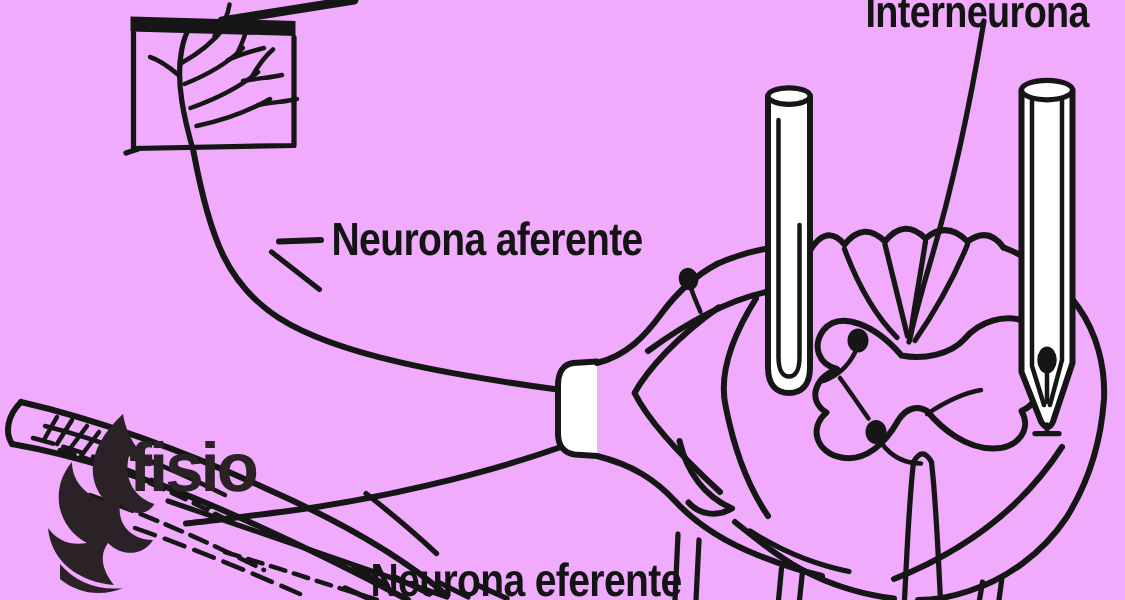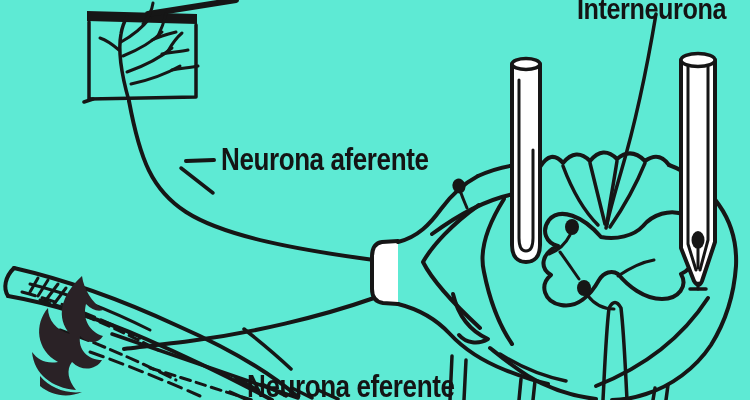--- a/index.html
+++ b/index.html
@@ -1,17 +1,17 @@
 <!DOCTYPE html>
 <html><head>
 <meta charset="utf-8">
 <style>
   html,body{margin:0;padding:0;background:#fff;}
   .stage{
-    position:relative;width:750px;height:400px;background:#5eead4;
+    position:relative;width:750px;height:400px;background:#f0abfc;
     overflow:hidden;font-family:"Liberation Sans",sans-serif;
   }
   .stage svg.art{position:absolute;left:0;top:0;z-index:1;}
   .ln{fill:none;stroke:#161616;stroke-width:4;stroke-linecap:round;stroke-linejoin:round;}
   .ln35{fill:none;stroke:#161616;stroke-width:3.5;stroke-linecap:round;stroke-linejoin:round;}
   .ln3{fill:none;stroke:#161616;stroke-width:3;stroke-linecap:round;stroke-linejoin:round;}
   .ink{fill:#161616;stroke:none;}
   .tube{fill:#ffffff;stroke:#161616;stroke-width:4;stroke-linecap:round;stroke-linejoin:round;}
   .dlabel{
     position:absolute;z-index:2;font-weight:bold;color:#141414;white-space:nowrap;
@@ -169,15 +169,16 @@
 
   <div class="dlabel lbl-inter">Interneurona</div>
   <div class="dlabel lbl-afer">Neurona aferente</div>
   <div class="dlabel lbl-efer">Neurona eferente</div>
 
   <div class="logo">
     <svg class="flame" width="82" height="120" viewBox="0 0 82 120">
       <path fill="#2a2226" d="M56,0 C34,20 30,42 44,58 C30,54 22,44 22,32 C8,48 10,74 32,86 C20,88 12,84 6,76 C8,98 26,112 50,114 C42,104 40,94 46,86 C56,96 70,94 76,84 C62,84 52,74 54,60 C62,68 72,68 77,60 C64,56 56,44 60,28 C66,34 72,36 77,34 C66,26 58,14 56,0 Z"></path>
       <path fill="#2a2226" d="M14,100 C24,112 40,118 56,116 C42,122 26,120 14,110 Z"></path>
     </svg>
+    <span class="l1">fisio</span>
   </div>
 
 </div>
 
 </body></html>

